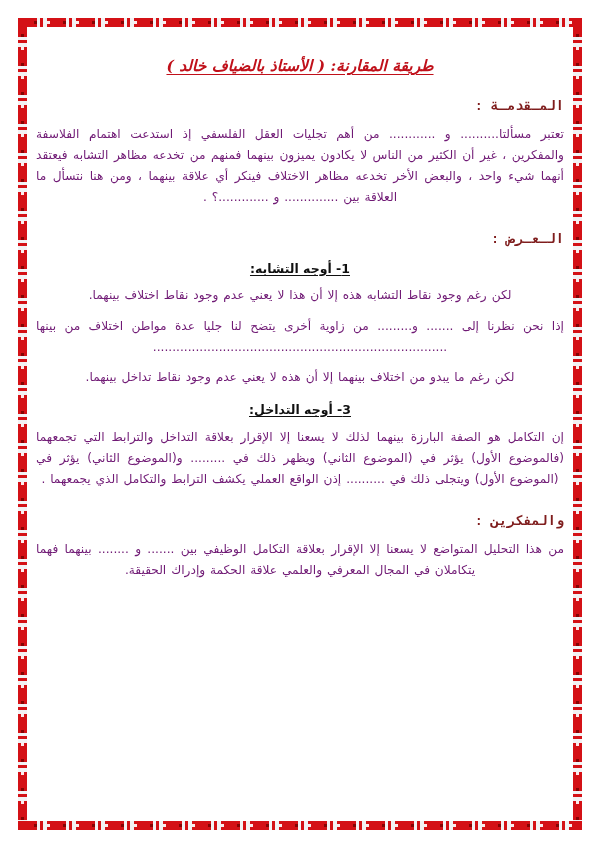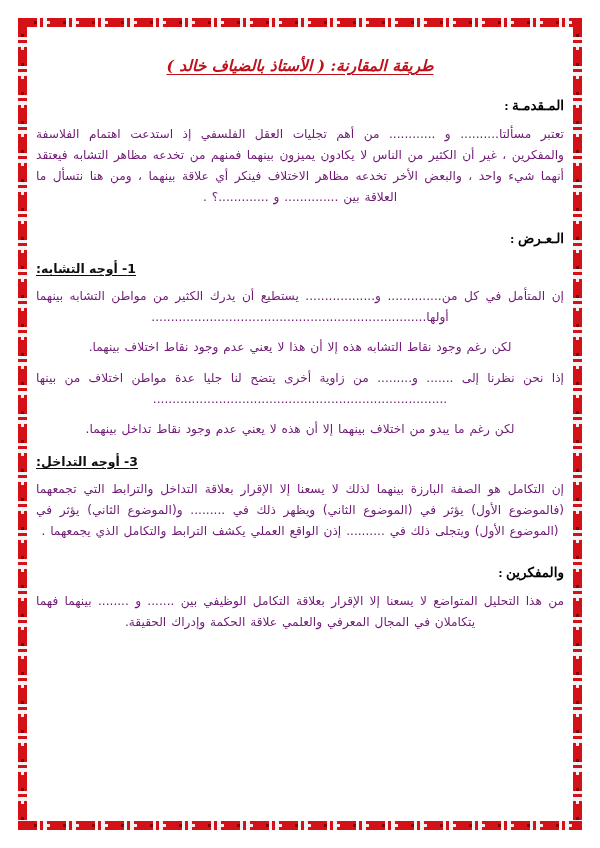--- a/index.html
+++ b/index.html
@@ -125,35 +125,35 @@
     font-style: italic;
     font-family: "DejaVu Serif", "Liberation Serif", serif;
     text-decoration: underline;
     text-underline-offset: 3px;
     margin: 22px 0 0 0;
     letter-spacing: 0px;
     white-space: nowrap;
   }
 
   .heading-main {
-    color: #000000;
+    color: #7f1d1d;
     font-size: 13.5px;
     font-weight: bold;
-    font-family: Liberation Serif, serif;
+    font-family: Liberation Mono, monospace;
     letter-spacing: 2px;
     margin: 22px 0 0 0;
     text-align: right;
   }
 
   .heading-sub {
     color: #101010;
     font-size: 12.5px;
     font-weight: bold;
     margin: 14px 0 0 0;
-    text-align: left;
+    text-align: center;
   }
   .heading-sub span.u {
     text-decoration: underline;
     text-underline-offset: 2px;
   }
 
   p.para {
     color: #701a75;
     font-size: 12.2px;
     font-weight: normal;
@@ -190,21 +190,20 @@
     <h1 class="doc-title">طريقة المقارنة:    ( الأستاذ بالضياف خالد )</h1>
 
     <h2 class="heading-main">المـقدمـة :</h2>
 
     <p class="para">تعتبر مسألتا.......... و ............ من أهم تجليات العقل الفلسفي إذ استدعت اهتمام الفلاسفة والمفكرين ، غير أن الكثير من الناس لا يكادون يميزون بينهما  فمنهم من تخدعه مظاهر التشابه فيعتقد أنهما شيء واحد ، والبعض الأخر تخدعه مظاهر الاختلاف فينكر أي علاقة بينهما ، ومن هنا نتسأل ما العلاقة بين   .............. و .............؟ .</p>
 
     <h2 class="heading-main">الـعـرض :</h2>
 
     <h3 class="heading-sub"><span class="u">1- أوجه التشابه:</span></h3>
 
-    <p class="para">إن المتأمل في كل من.............. و.................. يستطيع أن يدرك الكثير من مواطن التشابه  بينهما أولها.......................................................................</p>
 
     <p class="para tight para-center">لكن رغم وجود نقاط التشابه هذه إلا أن هذا لا يعني عدم وجود نقاط اختلاف بينهما.</p>
 
 
     <p class="para">إذا  نحن نظرنا إلى ....... و......... من زاوية أخرى يتضح لنا جليا عدة مواطن اختلاف من بينها ............................................................................</p>
 
     <p class="para tight para-center">لكن رغم ما يبدو من اختلاف بينهما إلا أن هذه لا يعني عدم وجود نقاط تداخل  بينهما.</p>
 
     <h3 class="heading-sub"><span class="u">3- أوجه التداخل:</span></h3>
 

